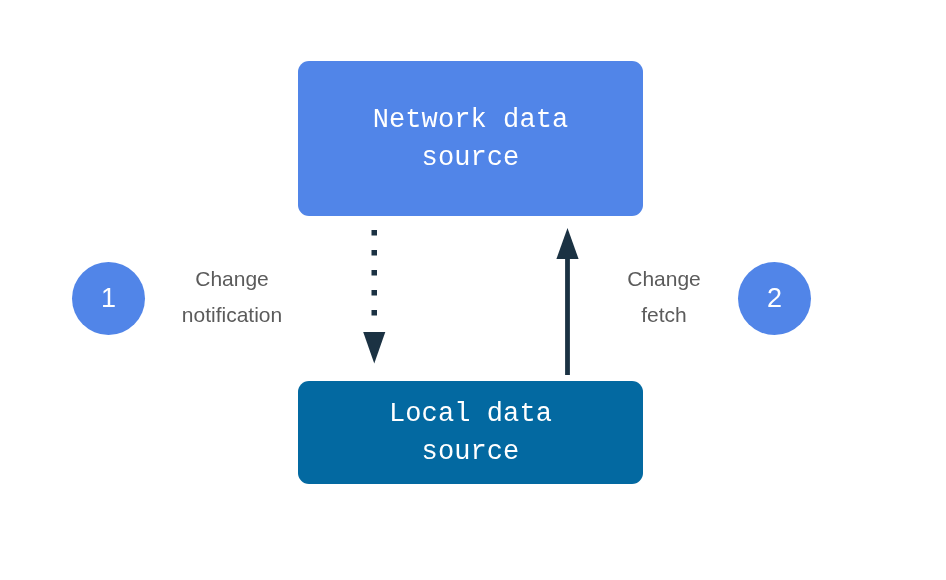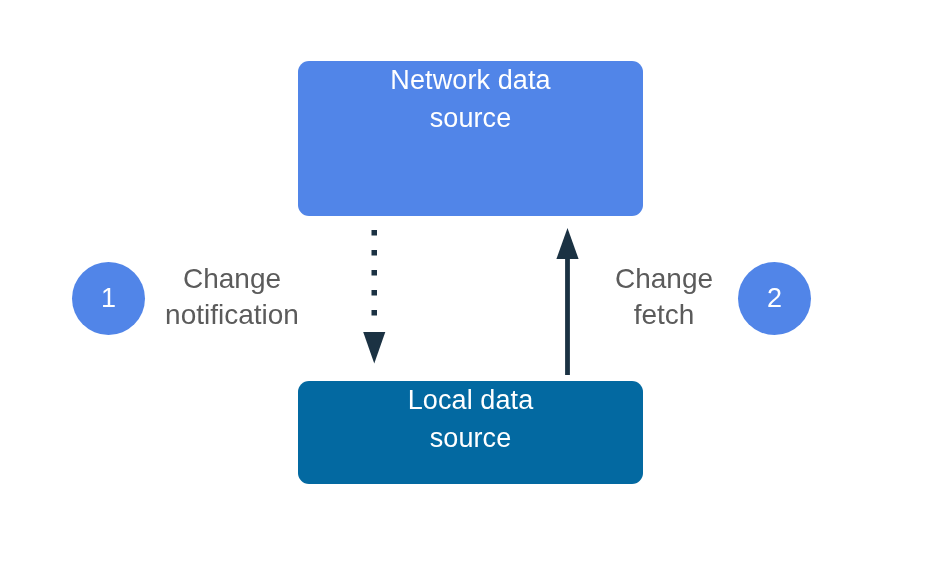--- a/index.html
+++ b/index.html
@@ -18,30 +18,32 @@
     width: 946px;
     height: 580px;
     overflow: hidden;
     background: #ffffff;
   }
 
   
   .node {
     position: absolute;
     display: flex;
+    align-items: center;
     justify-content: center;
     text-align: center;
     border-radius: 11px;
     color: #ffffff;
     font-size: 27px;
     line-height: 38px;
     font-weight: 400;
     letter-spacing: 0.1px;
     box-sizing: border-box;
     padding: 0 14px;
+    font-family: Liberation Mono, monospace;
   }
   #network-node {
     left: 298px;
     top: 61px;
     width: 345px;
     height: 155px;
     background: #5185e8;
   }
   #local-node {
     left: 298px;
@@ -69,21 +71,21 @@
     font-size: 27px;
     line-height: 1;
   }
   #badge-1 { left: 72px; top: 262px; }
   #badge-2 { left: 738px; top: 262px; }
 
   
   .caption {
     position: absolute;
     color: #5b5b5b;
-    font-size: 28px;
+    font-size: 21px;
     line-height: 36px;
     text-align: center;
     white-space: pre-line;
   }
   #caption-left {
     left: 156px;
     top: 261px;
     width: 152px;
   }
   #caption-right {

